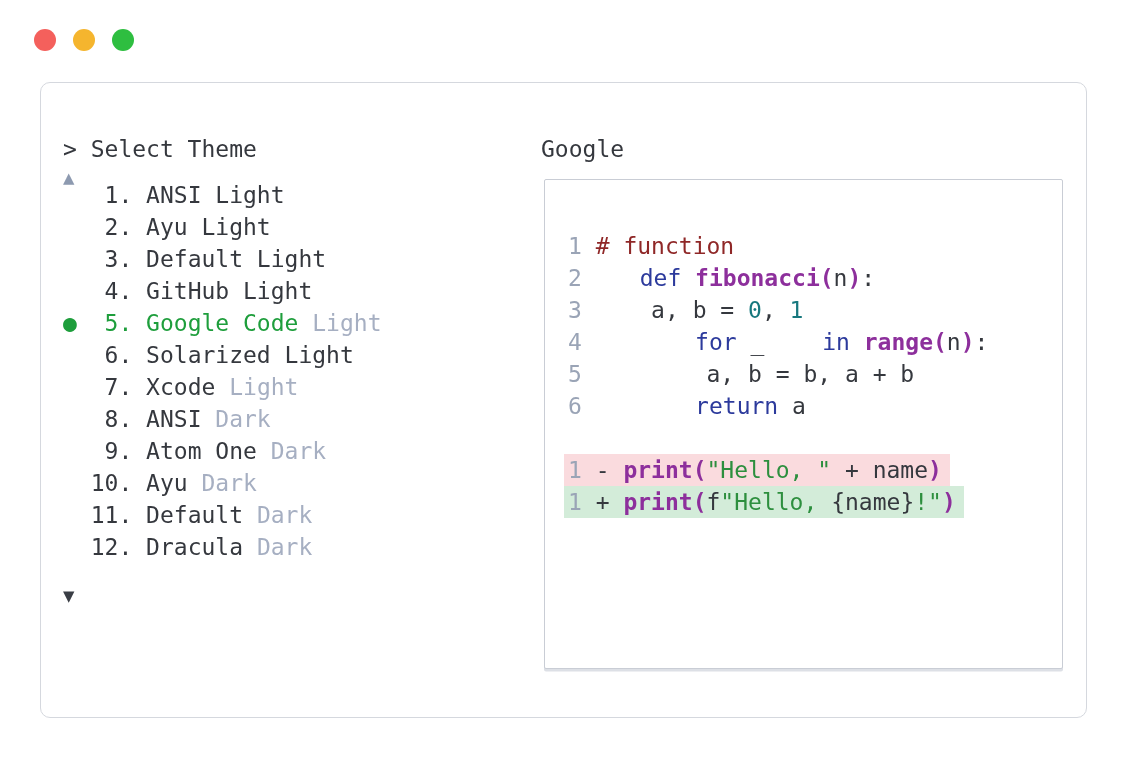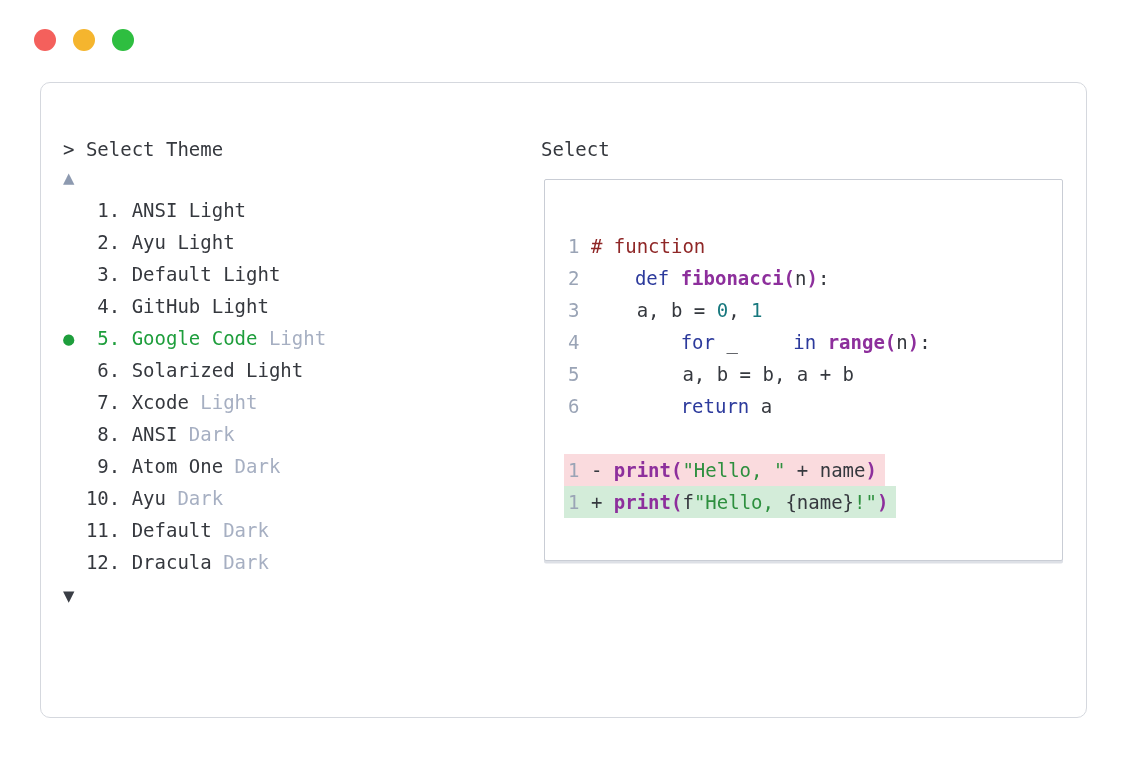--- a/index.html
+++ b/index.html
@@ -7,38 +7,38 @@
   body { font-family:"DejaVu Sans Mono","Liberation Mono",monospace; }
 
   .traffic { position:absolute; left:34px; top:29px; display:flex; gap:17px; }
   .dot { width:22px; height:22px; border-radius:50%; }
 
   .panel {
     position:absolute; left:40px; top:82px; width:1047px; height:636px;
     background:#ffffff; border:1.5px solid #d5d8de; border-radius:10px;
   }
 
-  .mono { font-size:19px; line-height:32px; white-space:pre; color:#35383e; }
+  .mono { font-size:23px; line-height:32px; white-space:pre; color:#35383e; }
 
   .title   { position:absolute; left:22px; top:50px; }
   .arrow   { position:absolute; left:22px; font-size:19px; line-height:32px; }
   .arrow-up   { top:78px;  color:#8d9ab0; }
   .arrow-down { top:496px; color:#3a3e45; }
 
-  .theme-list { position:absolute; left:22px; top:111px; }
+  .theme-list { position:absolute; left:22px; top:96px; }
   .row { height:32px; }
   .c-sel    { color:#1e9e3c; }
   .c-plain  { color:#35383e; }
   .c-muted  { color:#a6afc2;margin-top:31px; }
 
   .help { position:absolute; left:22px; top:560px; color:#9aa5b9; }
 
   .preview-label { position:absolute; left:500px; top:50px; }
   .preview-box {
-    position:absolute; left:503px; top:96px; width:519px; height:382px;
+    position:absolute; left:503px; top:96px; width:519px; height:490px;
     background:#ffffff; border:1.5px solid #c9cdd5; border-radius:2px;
     box-shadow:0 2.5px 0 #dde0e6;
   }
   .code { position:absolute; left:23px; top:50px; }
   .cl { height:32px; }
 
   .c-ln      { color:#9aa4b6; }
   .c-comment { color:#8f2727; }
   .c-kw      { color:#2c3a9c;margin-left:44px; }
   .c-fn      { color:#8d2f9c;font-weight:bold; }
@@ -62,19 +62,19 @@
 
   <div class="mono title">&gt; Select Theme</div>
 
   <div class="mono arrow arrow-up">▲</div>
 
   <div class="mono theme-list"><div class="row"><span class="c-plain">   1. </span><span class="c-plain">ANSI Light</span></div><div class="row"><span class="c-plain">   2. </span><span class="c-plain">Ayu Light</span></div><div class="row"><span class="c-plain">   3. </span><span class="c-plain">Default Light</span></div><div class="row"><span class="c-plain">   4. </span><span class="c-plain">GitHub Light</span></div><div class="row"><span class="c-sel">●  5. </span><span class="c-sel">Google Code</span><span class="c-muted"> Light</span></div><div class="row"><span class="c-plain">   6. </span><span class="c-plain">Solarized Light</span></div><div class="row"><span class="c-plain">   7. </span><span class="c-plain">Xcode</span><span class="c-muted"> Light</span></div><div class="row"><span class="c-plain">   8. </span><span class="c-plain">ANSI</span><span class="c-muted"> Dark</span></div><div class="row"><span class="c-plain">   9. </span><span class="c-plain">Atom One</span><span class="c-muted"> Dark</span></div><div class="row"><span class="c-plain">  10. </span><span class="c-plain">Ayu</span><span class="c-muted"> Dark</span></div><div class="row"><span class="c-plain">  11. </span><span class="c-plain">Default</span><span class="c-muted"> Dark</span></div><div class="row"><span class="c-plain">  12. </span><span class="c-plain">Dracula</span><span class="c-muted"> Dark</span></div></div>
 
   <div class="mono arrow arrow-down">▼</div>
 
 
-  <div class="mono preview-label">Select</div>
+  <div class="mono preview-label">Google</div>
 
   <div class="preview-box">
     <div class="mono code"><div class="cl"><span class="c-ln">1 </span><span class="c-comment"># function</span></div><div class="cl"><span class="c-ln">2 </span><span class="c-kw">def</span><span class="c-plain"> </span><span class="c-fn">fibonacci(</span><span class="c-plain">n</span><span class="c-fn">)</span><span class="c-plain">:</span></div><div class="cl"><span class="c-ln">3 </span><span class="c-plain">    a, b = </span><span class="c-num">0</span><span class="c-plain">, </span><span class="c-num">1</span></div><div class="cl"><span class="c-ln">4 </span><span class="c-plain">    </span><span class="c-kw">for</span><span class="c-plain"> _ </span><span class="c-kw">in</span><span class="c-plain"> </span><span class="c-fn">range(</span><span class="c-plain">n</span><span class="c-fn">)</span><span class="c-plain">:</span></div><div class="cl"><span class="c-ln">5 </span><span class="c-plain">        a, b = b, a + b</span></div><div class="cl"><span class="c-ln">6 </span><span class="c-plain">    </span><span class="c-kw">return</span><span class="c-plain"> a</span></div><div class="cl"></div><div class="cl"><span class="hl hl-removed"><span class="c-ln">1 </span><span class="c-plain">- </span><span class="c-fn">print(</span><span class="c-str">"Hello, "</span><span class="c-plain"> + name</span><span class="c-fn">)</span></span></div><div class="cl"><span class="hl hl-added"><span class="c-ln">1 </span><span class="c-plain">+ </span><span class="c-fn">print(</span><span class="c-plain">f</span><span class="c-str">"Hello, </span><span class="c-plain">{name}</span><span class="c-str">!"</span><span class="c-fn">)</span></span></div></div>
   </div>
 
 </div>
 
 </body></html>

